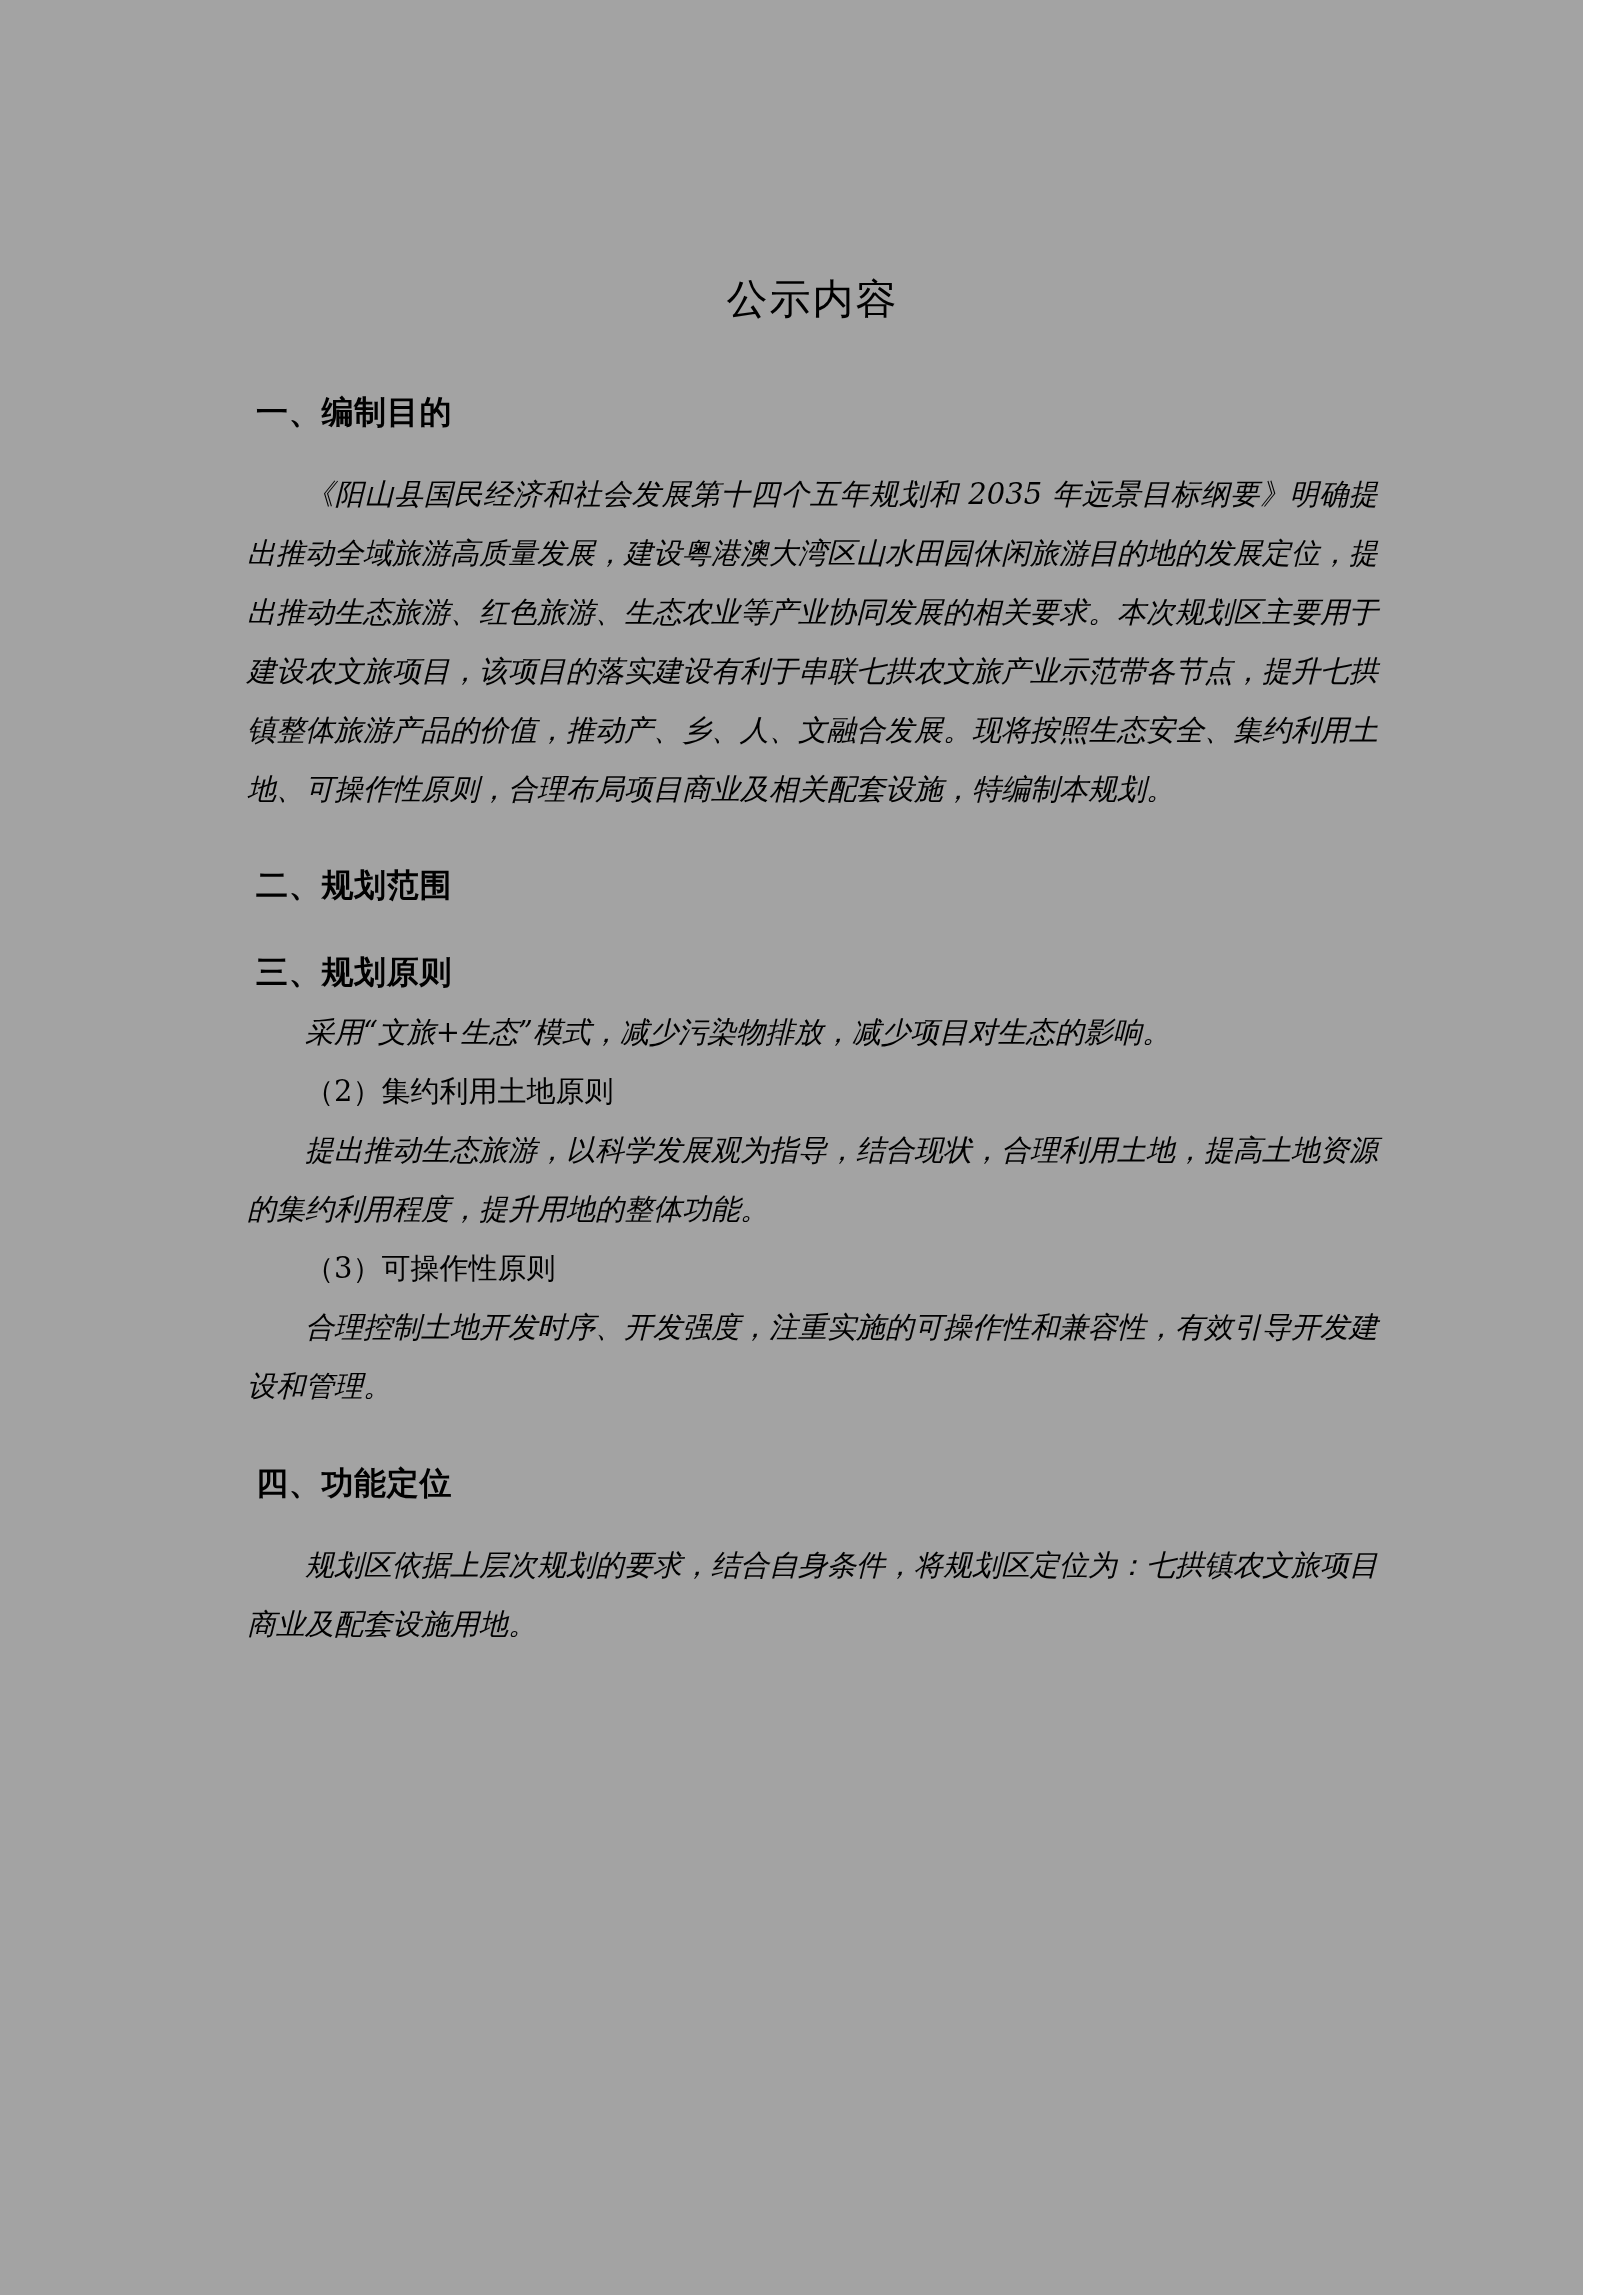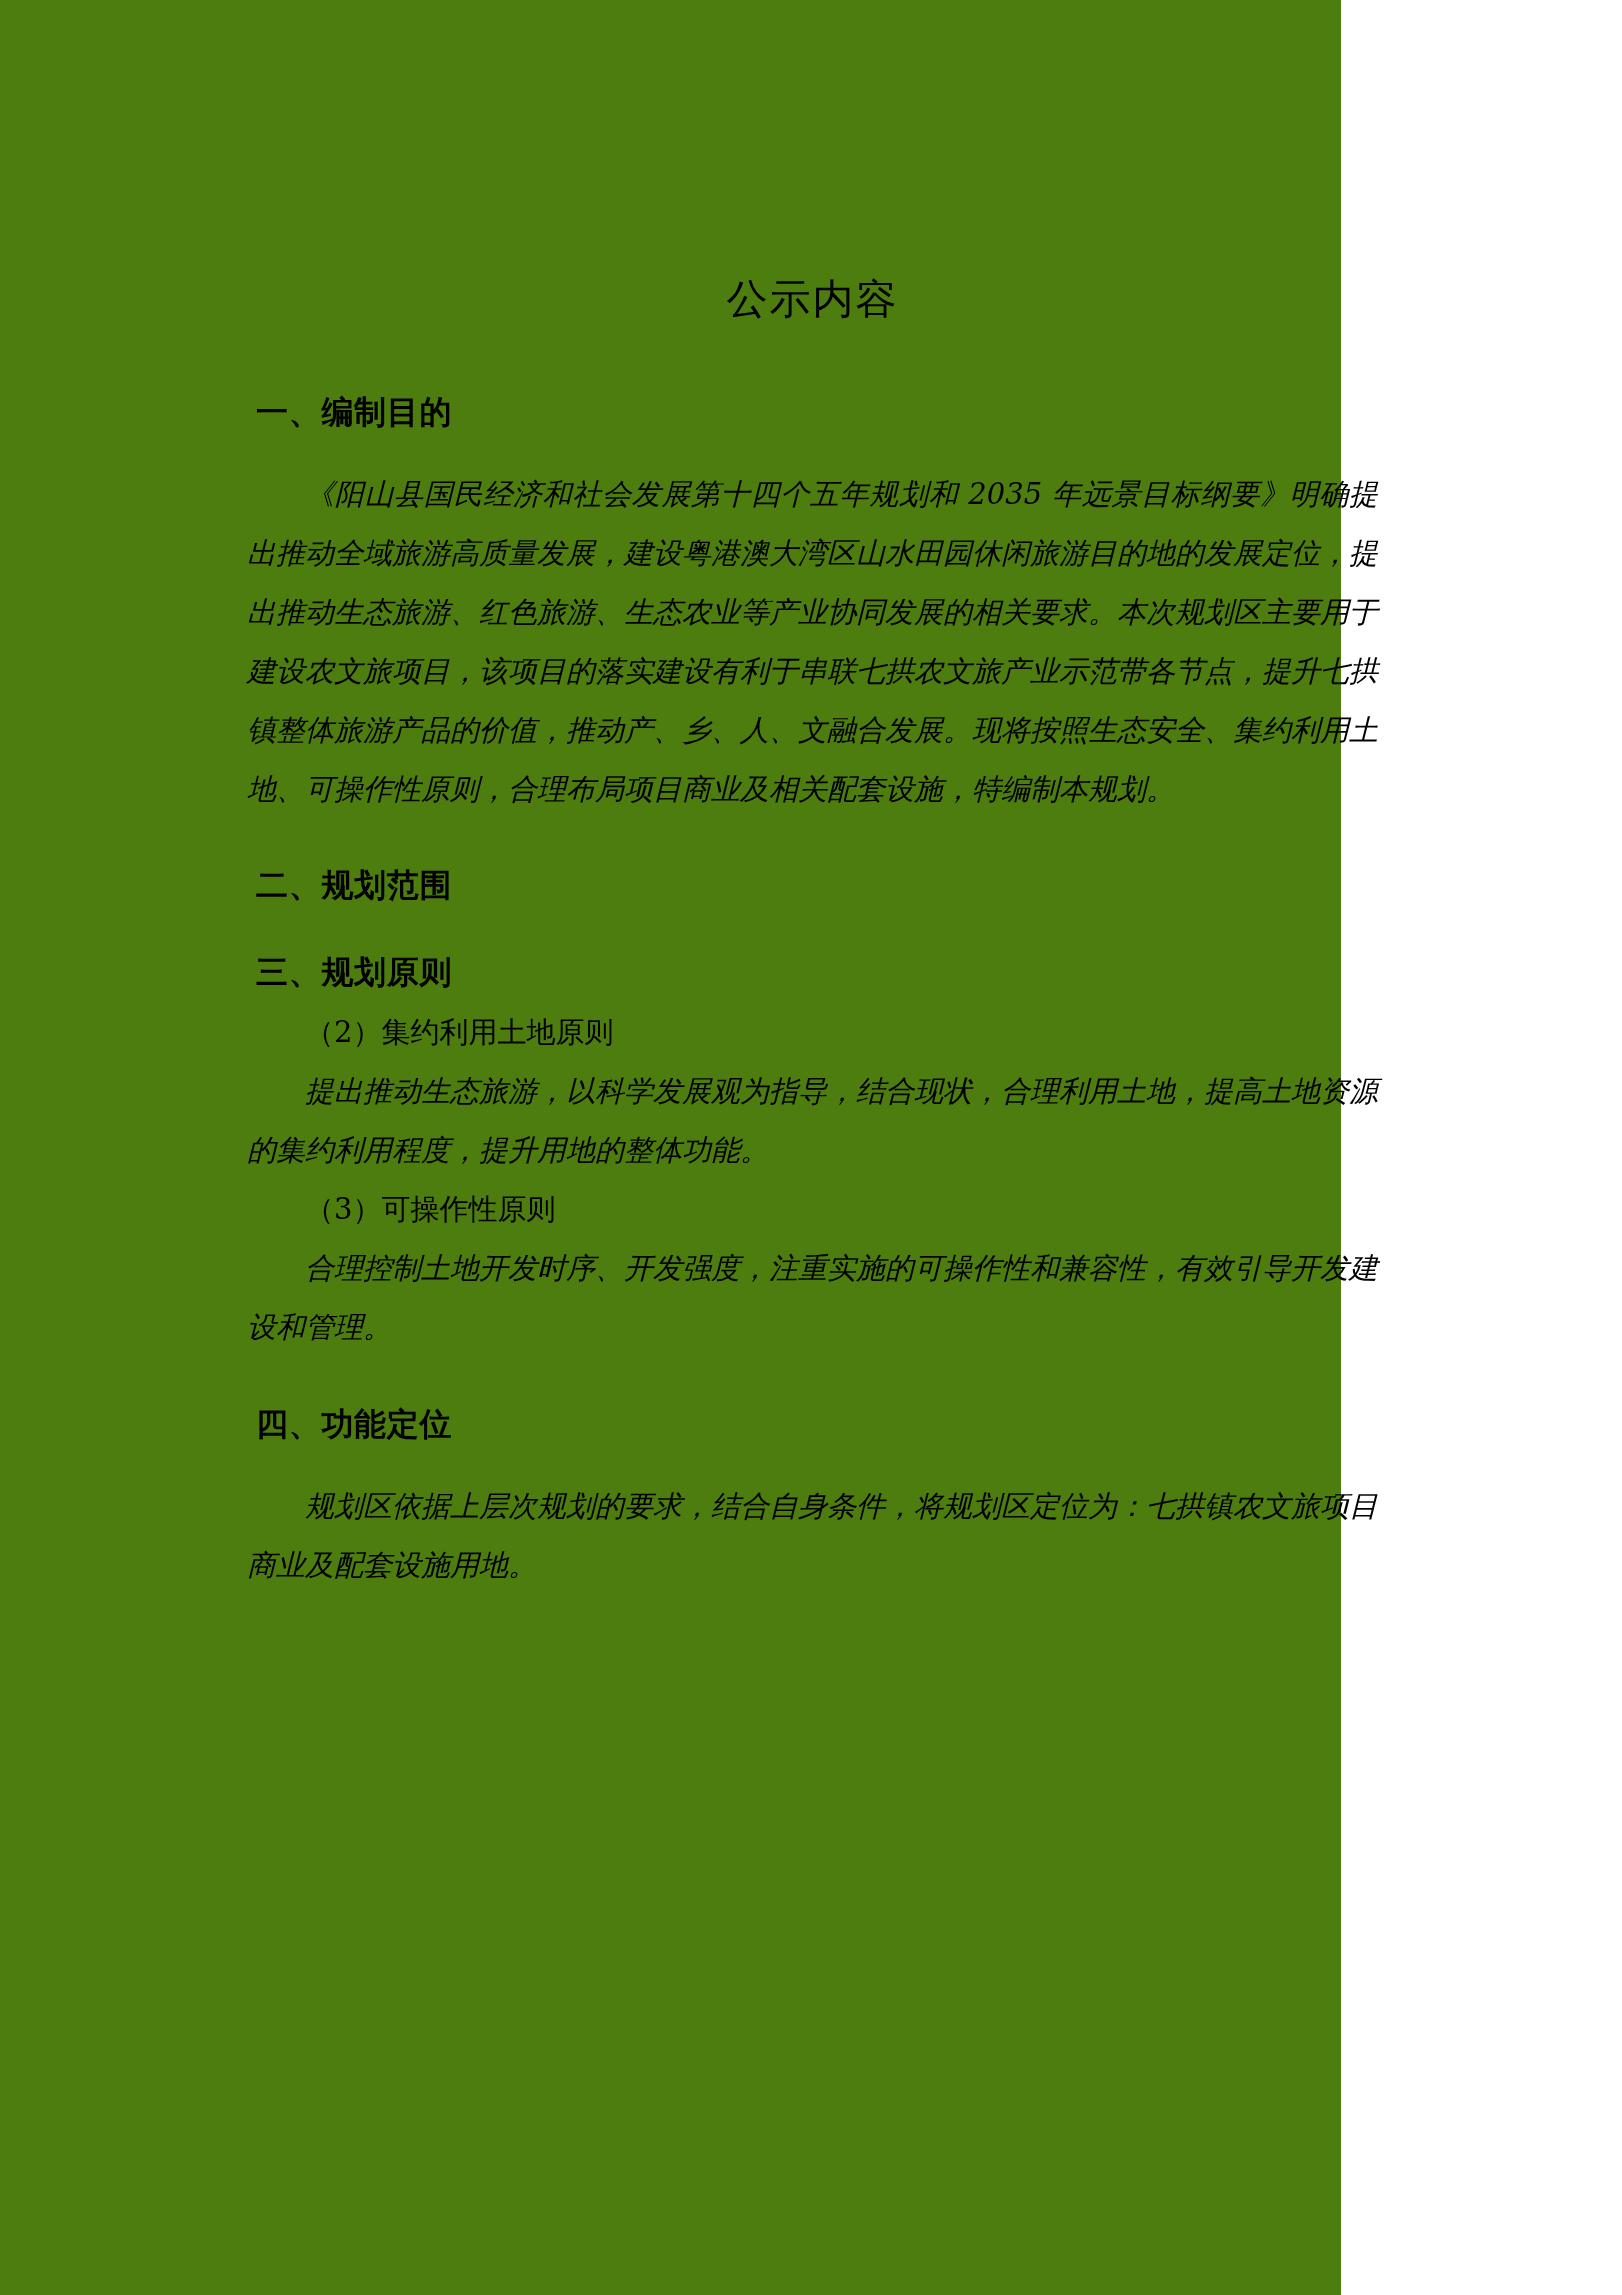--- a/index.html
+++ b/index.html
@@ -10,23 +10,23 @@
   body {
     width: 1623px;
     height: 2295px;
     font-family: "DejaVu Serif", serif;
     color: #000000;
     -webkit-font-smoothing: antialiased;
   }
 
   .page {
     position: relative;
-    width: 1341px;
+    width: 1583px;
     height: 2295px;
-    background: #4d7c0f;
+    background: #a3a3a3;
     box-sizing: border-box;
   }
 
   
   .content {
     position: absolute;
     left: 247px;
     top: 0;
     width: 1131px;
   }
@@ -89,20 +89,21 @@
 
     <h1 class="doc-title">公示内容</h1>
 
     <h2 class="section-heading h-1">一、编制目的</h2>
     <p class="body-para gap-after-heading">《阳山县国民经济和社会发展第十四个五年规划和 2035 年远景目标纲要》明确提出推动全域旅游高质量发展，建设粤港澳大湾区山水田园休闲旅游目的地的发展定位，提出推动生态旅游、红色旅游、生态农业等产业协同发展的相关要求。本次规划区主要用于建设农文旅项目，该项目的落实建设有利于串联七拱农文旅产业示范带各节点，提升七拱镇整体旅游产品的价值，推动产、乡、人、文融合发展。现将按照生态安全、集约利用土地、可操作性原则，合理布局项目商业及相关配套设施，特编制本规划。</p>
 
     <h2 class="section-heading h-2">二、规划范围</h2>
 
     <h2 class="section-heading h-3">三、规划原则</h2>
 
+    <p class="body-para">采用“文旅+生态”模式，减少污染物排放，减少项目对生态的影响。</p>
 
     <p class="sub-item">（2）集约利用土地原则</p>
     <p class="body-para">提出推动生态旅游，以科学发展观为指导，结合现状，合理利用土地，提高土地资源的集约利用程度，提升用地的整体功能。</p>
 
     <p class="sub-item">（3）可操作性原则</p>
     <p class="body-para">合理控制土地开发时序、开发强度，注重实施的可操作性和兼容性，有效引导开发建设和管理。</p>
 
     <h2 class="section-heading h-4">四、功能定位</h2>
     <p class="body-para gap-after-heading">规划区依据上层次规划的要求，结合自身条件，将规划区定位为：七拱镇农文旅项目商业及配套设施用地。</p>
 

